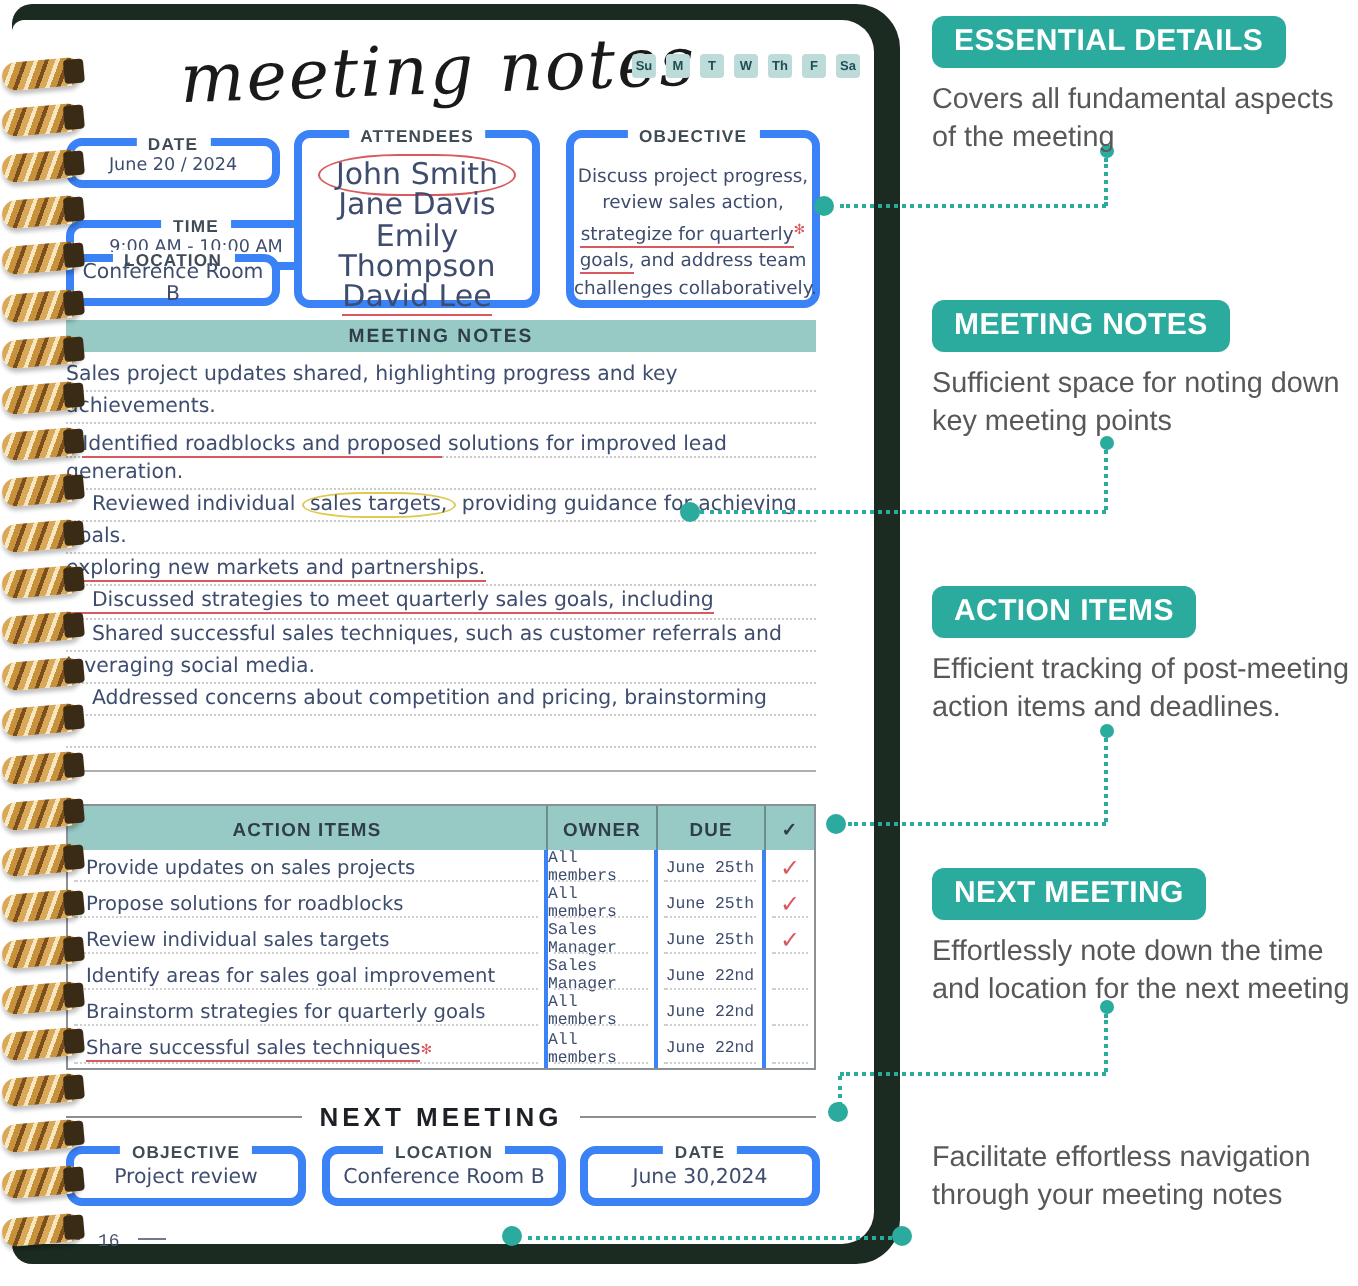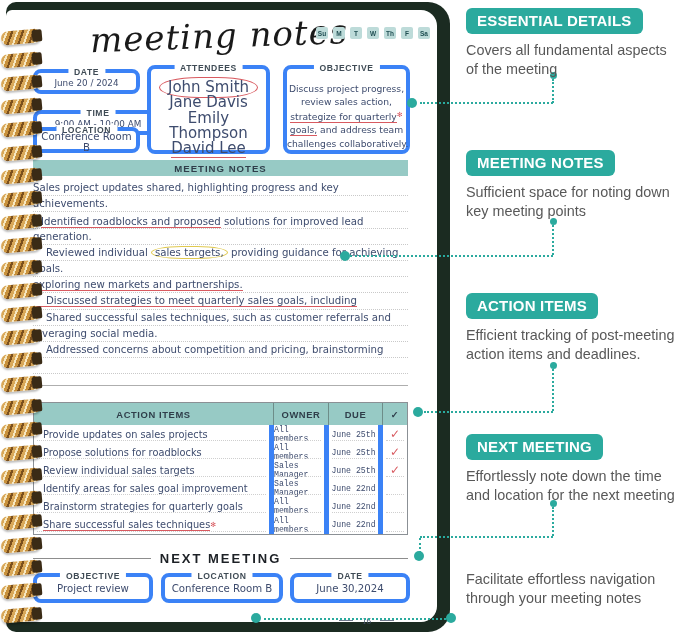--- a/index.html
+++ b/index.html
@@ -62,38 +62,38 @@
   .yellow-circle { border:1.5px solid var(--highlight-yellow,#e0c94f); border-radius:50%/62%; padding:0 3px; }
   .red-star { color:var(--annotation-red,#d85a60); font-size:7px; vertical-align:3px; }
 
   
   .table { position:absolute; left:27px; top:392px; width:375px; height:133px; border:1px solid #8b9095; background:#fff; }
   .thead { display:grid; grid-template-columns:240px 55px 54px 24px; height:22px; background:var(--banner,#97cac5); }
   .th { display:flex; align-items:center; justify-content:center; font-size:9.4px; font-weight:bold;
         letter-spacing:.6px; color:#2f3e4a; border-right:1px solid #6d8d89; }
   .th:last-child { border-right:none; }
   .trow { display:grid; grid-template-columns:240px 55px 54px 24px; height:18.1px; }
-  .td { position:relative; display:flex; align-items:center; border-right:5px solid #3b82f6; }
+  .td { position:relative; display:flex; align-items:center; border-right:2px solid #3b82f6; }
   .td::after { content:""; position:absolute; left:3px; right:3px; bottom:2px; border-bottom:1px dotted #cfcfcf; }
   .td-item { justify-content:flex-start; padding-left:9px; font-size:9.8px; }
   .td-owner,.td-due { justify-content:center; font-size:8.2px;font-family:Liberation Mono, monospace; }
   .td-check { justify-content:center; border-right:none; color:var(--annotation-red,#d85a60);
               font-size:12px; font-family:"DejaVu Sans", sans-serif; }
 
   
   .next-hdr { position:absolute; left:27px; top:541px; width:375px; display:flex; align-items:center; gap:9px; }
   .hline { flex:1; border-top:1.2px solid #8d8d8d; }
   .nm-title { font-size:13px; font-weight:bold; letter-spacing:2px; color:#1d2126; }
   .nm-obj { left:27px; top:563px; width:120px; height:30px; }
   .nm-loc { left:155px; top:563px; width:122px; height:30px; }
   .nm-date{ left:284px; top:563px; width:120px; height:30px; }
   .nm-obj .val,.nm-loc .val,.nm-date .val { font-size:10.2px; }
 
-  .pagenum { position:absolute; left:22px; top:606px; width:375px; text-align:right;
-             font-family:Liberation Serif, serif; font-size:9px; color:#47536b; }
+  .pagenum { position:absolute; left:11px; top:606px; width:375px; text-align:left;
+             font-family:Liberation Mono, monospace; font-size:9px; color:#47536b; }
   .dash { display:inline-block; width:14px; border-top:1px solid #70798c; vertical-align:3px; margin:0 9px; }
 
   
   .callout { position:absolute; left:466px; width:213px; z-index:8; }
   .co1{top:8px} .co2{top:150px} .co3{top:293px} .co4{top:434px} .co5{top:563px}
   .badge { display:inline-block; background:var(--accent,#2baa9e); color:#fff; font-weight:bold;
            font-size:15px; letter-spacing:.2px; padding:4px 11px 5px; border-radius:6px; white-space:nowrap; }
   .co-text { margin-top:7px; font-size:14.4px; color:#585858; line-height:1.32; }
 
   

